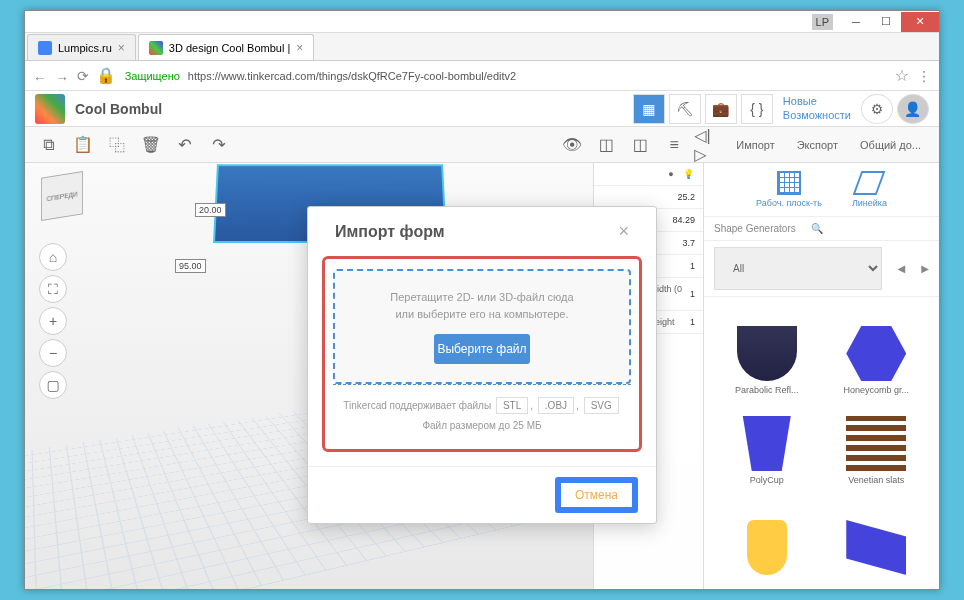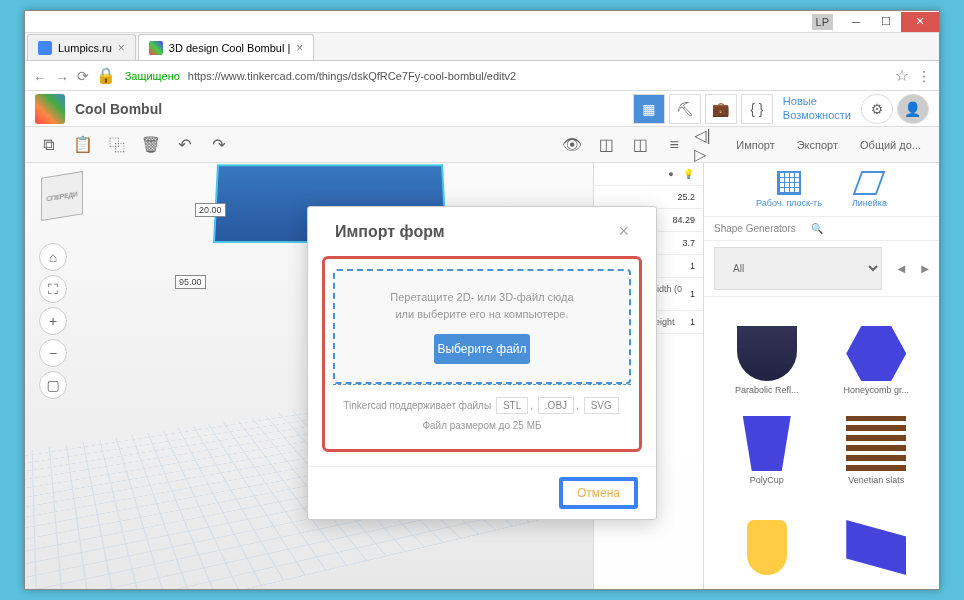--- a/index.html
+++ b/index.html
@@ -58,21 +58,21 @@
 .modal-hdr h3 { font-size: 16px; color: #555; font-weight: bold; }
 .modal-hdr .mclose { color: #aaa; font-size: 18px; cursor: pointer; }
 .modal-body { padding: 0 14px 14px; }
 .dropzone { border: 3px solid #d9534f; border-radius: 6px; padding: 10px 8px 14px; }
 .dzinner { border: 2px dashed #4a90d9; border-radius: 4px; padding: 18px 10px; text-align: center; background: #f8f8f8; }
 .dzinner p { font-size: 11px; color: #999; line-height: 1.5; }
 .dzbtn { background: #4a90d9; color: #fff; border: none; padding: 8px 3px; border-radius: 3px; font-size: 12px; margin-top: 12px; cursor: pointer; }
 .dzsupport { text-align: center; font-size: 10px; color: #999; padding: 12px 0 4px; border-top: 1px dashed #4a90d9; margin-top: 0; }
 .fmt { display: inline-block; border: 1px solid #ddd; padding: 2px 6px; margin: 0 2px; font-size: 10px; color: #888; }
 .modal-ftr { padding: 10px 18px; text-align: right; border-top: 1px solid #eee; }
-.cancelbtn { background: #fff; border: 4px solid #3b82f6; color: #f0ad4e; padding: 5px 14px; border-radius: 3px; font-size: 12px; cursor: pointer; }
+.cancelbtn { background: #fff; border: 6px solid #3b82f6; color: #f0ad4e; padding: 5px 14px; border-radius: 3px; font-size: 12px; cursor: pointer; }
 </style>
 </head>
 <body>
 
 <div class="window">
   <div class="titlebar">
     <span class="lp">LP</span>
     <div class="btn">─</div>
     <div class="btn">☐</div>
     <div class="btn close">✕</div>
@@ -139,21 +139,21 @@
       </div>
       <div class="navctls">
         <div class="navbtn">⌂</div>
         <div class="navbtn">⛶</div>
         <div class="navbtn">+</div>
         <div class="navbtn">−</div>
         <div class="navbtn">▢</div>
       </div>
       <div class="shape3d"></div>
       <div class="dim" style="top:40px;left:170px">20.00</div>
-      <div class="dim" style="top:112px;left:150px">95.00</div>
+      <div class="dim" style="top:96px;left:150px">95.00</div>
     </div>
 
     <div class="proppanel">
       <div class="proprow" style="justify-content:flex-end;gap:10px">
         <span>●</span>
         <span>💡</span>
       </div>
       <div class="proprow">
           <span></span>
           <span class="val">25.2</span>

